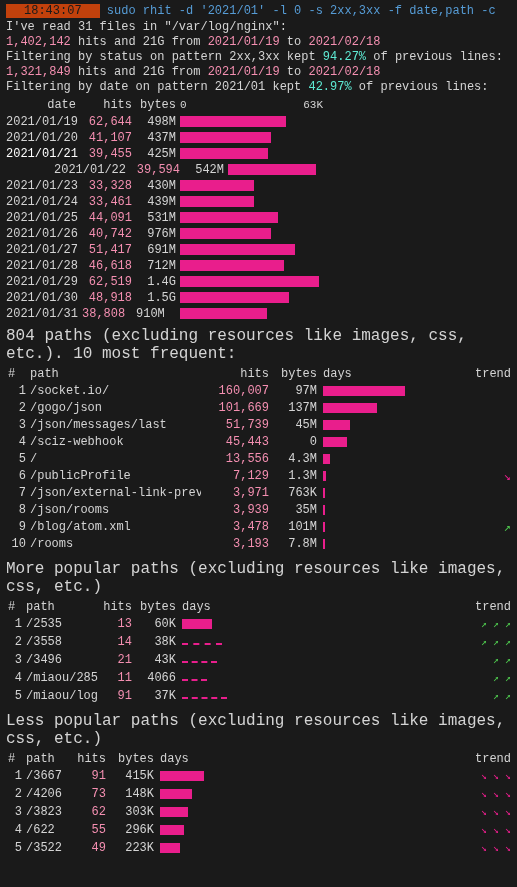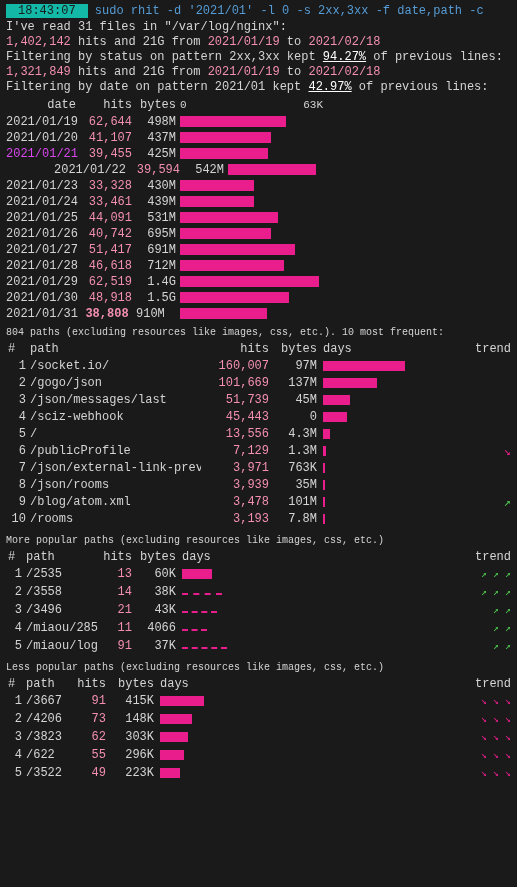--- a/index.html
+++ b/index.html
@@ -12,42 +12,42 @@
       min-height: 887px;
       padding: 4px 6px;
       overflow-x: hidden;
     }
     .header-line {
       color: #569cd6;
       font-size: 12px;
       margin-bottom: 2px;
     }
     .timestamp {
-      background: #14b8a6;
+      background: #c2410c;
       color: #1a1a1a;
-      padding: 0 12px;
+      padding: 0 18px;
     }
     .info-line { color: #d4d4d4; margin-bottom: 1px; }
-    .highlight-green { color: #ffffff; text-decoration: underline; }
+    .highlight-green { color: #5eead4; }
     .highlight-pink { color: #f48fb1; }
 
     
     .chart-section {
       margin: 4px 0;
       position: relative;
     }
     .col-date { width: 76px; text-align: right; padding-right: 6px; }
     .col-hits { width: 54px; text-align: right; padding-right: 4px; }
     .col-bytes { width: 44px; text-align: right; padding-right: 4px; }
 
     
     .section-label {
       color: #d4d4d4;
       margin: 6px 0 4px 0;
-      font-size: 10px;
+      font-size: 16px;
     }
   </style>
 </head>
 <body>
 
 <div>
   <div class="header-line">
     <span class="timestamp">18:43:07</span>
     <span>sudo rhit -d '2021/01' -l 0 -s 2xx,3xx -f date,path -c</span>
   </div>
@@ -89,21 +89,21 @@
   </div>
       <div style="display: flex; align-items: center; height: 15px; margin-bottom: 1px;">
     <div class="col-date" style="width:76px;text-align:right;padding-right:6px;color:#d4d4d4;">2021/01/20</div>
     <div class="col-hits" style="width:54px;text-align:right;padding-right:4px;color:#f48fb1;">41,107</div>
     <div class="col-bytes" style="width:44px;text-align:right;padding-right:4px;color:#d4d4d4;">437M</div>
     <div style="flex:1;height:12px;display:flex;align-items:center;">
       <div style="background:#e91e8c;height:11px;width:91px;"></div>
     </div>
   </div>
       <div style="display: flex; align-items: center; height: 15px; margin-bottom: 1px;">
-    <div class="col-date" style="width:76px;text-align:right;padding-right:6px;color:#d946ef;">2021/01/21</div>
+    <div class="col-date" style="width:76px;text-align:right;padding-right:6px;color:#ffffff;">2021/01/21</div>
     <div class="col-hits" style="width:54px;text-align:right;padding-right:4px;color:#f48fb1;">39,455</div>
     <div class="col-bytes" style="width:44px;text-align:right;padding-right:4px;color:#d4d4d4;">425M</div>
     <div style="flex:1;height:12px;display:flex;align-items:center;">
       <div style="background:#e91e8c;height:11px;width:88px;"></div>
     </div>
   </div>
       <div style="display: flex; align-items: center; height: 15px; margin-bottom: 1px;">
     <div class="col-date" style="width:76px;text-align:right;padding-right:6px;color:#d4d4d4;margin-left:48px;">2021/01/22</div>
     <div class="col-hits" style="width:54px;text-align:right;padding-right:4px;color:#f48fb1;">39,594</div>
     <div class="col-bytes" style="width:44px;text-align:right;padding-right:4px;color:#d4d4d4;">542M</div>
@@ -131,21 +131,21 @@
     <div class="col-date" style="width:76px;text-align:right;padding-right:6px;color:#d4d4d4;">2021/01/25</div>
     <div class="col-hits" style="width:54px;text-align:right;padding-right:4px;color:#f48fb1;">44,091</div>
     <div class="col-bytes" style="width:44px;text-align:right;padding-right:4px;color:#d4d4d4;">531M</div>
     <div style="flex:1;height:12px;display:flex;align-items:center;">
       <div style="background:#e91e8c;height:11px;width:98px;"></div>
     </div>
   </div>
       <div style="display: flex; align-items: center; height: 15px; margin-bottom: 1px;">
     <div class="col-date" style="width:76px;text-align:right;padding-right:6px;color:#d4d4d4;">2021/01/26</div>
     <div class="col-hits" style="width:54px;text-align:right;padding-right:4px;color:#f48fb1;">40,742</div>
-    <div class="col-bytes" style="width:44px;text-align:right;padding-right:4px;color:#d4d4d4;">695M</div>
+    <div class="col-bytes" style="width:44px;text-align:right;padding-right:4px;color:#d4d4d4;">976M</div>
     <div style="flex:1;height:12px;display:flex;align-items:center;">
       <div style="background:#e91e8c;height:11px;width:91px;"></div>
     </div>
   </div>
       <div style="display: flex; align-items: center; height: 15px; margin-bottom: 1px;">
     <div class="col-date" style="width:76px;text-align:right;padding-right:6px;color:#d4d4d4;">2021/01/27</div>
     <div class="col-hits" style="width:54px;text-align:right;padding-right:4px;color:#f48fb1;">51,417</div>
     <div class="col-bytes" style="width:44px;text-align:right;padding-right:4px;color:#d4d4d4;">691M</div>
     <div style="flex:1;height:12px;display:flex;align-items:center;">
       <div style="background:#e91e8c;height:11px;width:115px;"></div>
@@ -170,21 +170,21 @@
       <div style="display: flex; align-items: center; height: 15px; margin-bottom: 1px;">
     <div class="col-date" style="width:76px;text-align:right;padding-right:6px;color:#d4d4d4;">2021/01/30</div>
     <div class="col-hits" style="width:54px;text-align:right;padding-right:4px;color:#f48fb1;">48,918</div>
     <div class="col-bytes" style="width:44px;text-align:right;padding-right:4px;color:#d4d4d4;">1.5G</div>
     <div style="flex:1;height:12px;display:flex;align-items:center;">
       <div style="background:#e91e8c;height:11px;width:109px;"></div>
     </div>
   </div>
       <div style="display: flex; align-items: center; height: 15px; margin-bottom: 1px;">
     <div class="col-date" style="width:76px;text-align:right;padding-right:6px;color:#d4d4d4;">2021/01/31</div>
-    <div class="col-hits" style="width:54px;text-align:center;padding-right:4px;color:#f48fb1;font-weight:bold;">38,808</div>
+    <div class="col-hits" style="width:54px;text-align:left;padding-right:4px;color:#f48fb1;">38,808</div>
     <div class="col-bytes" style="width:44px;text-align:right;padding-right:20px;color:#d4d4d4;">910M</div>
     <div style="flex:1;height:12px;display:flex;align-items:center;">
       <div style="background:#e91e8c;height:11px;width:87px;"></div>
     </div>
   </div>
     </div>
 </div>
 
 <div class="section-label">804 paths (excluding resources like images, css, etc.). 10 most frequent:</div>
 

